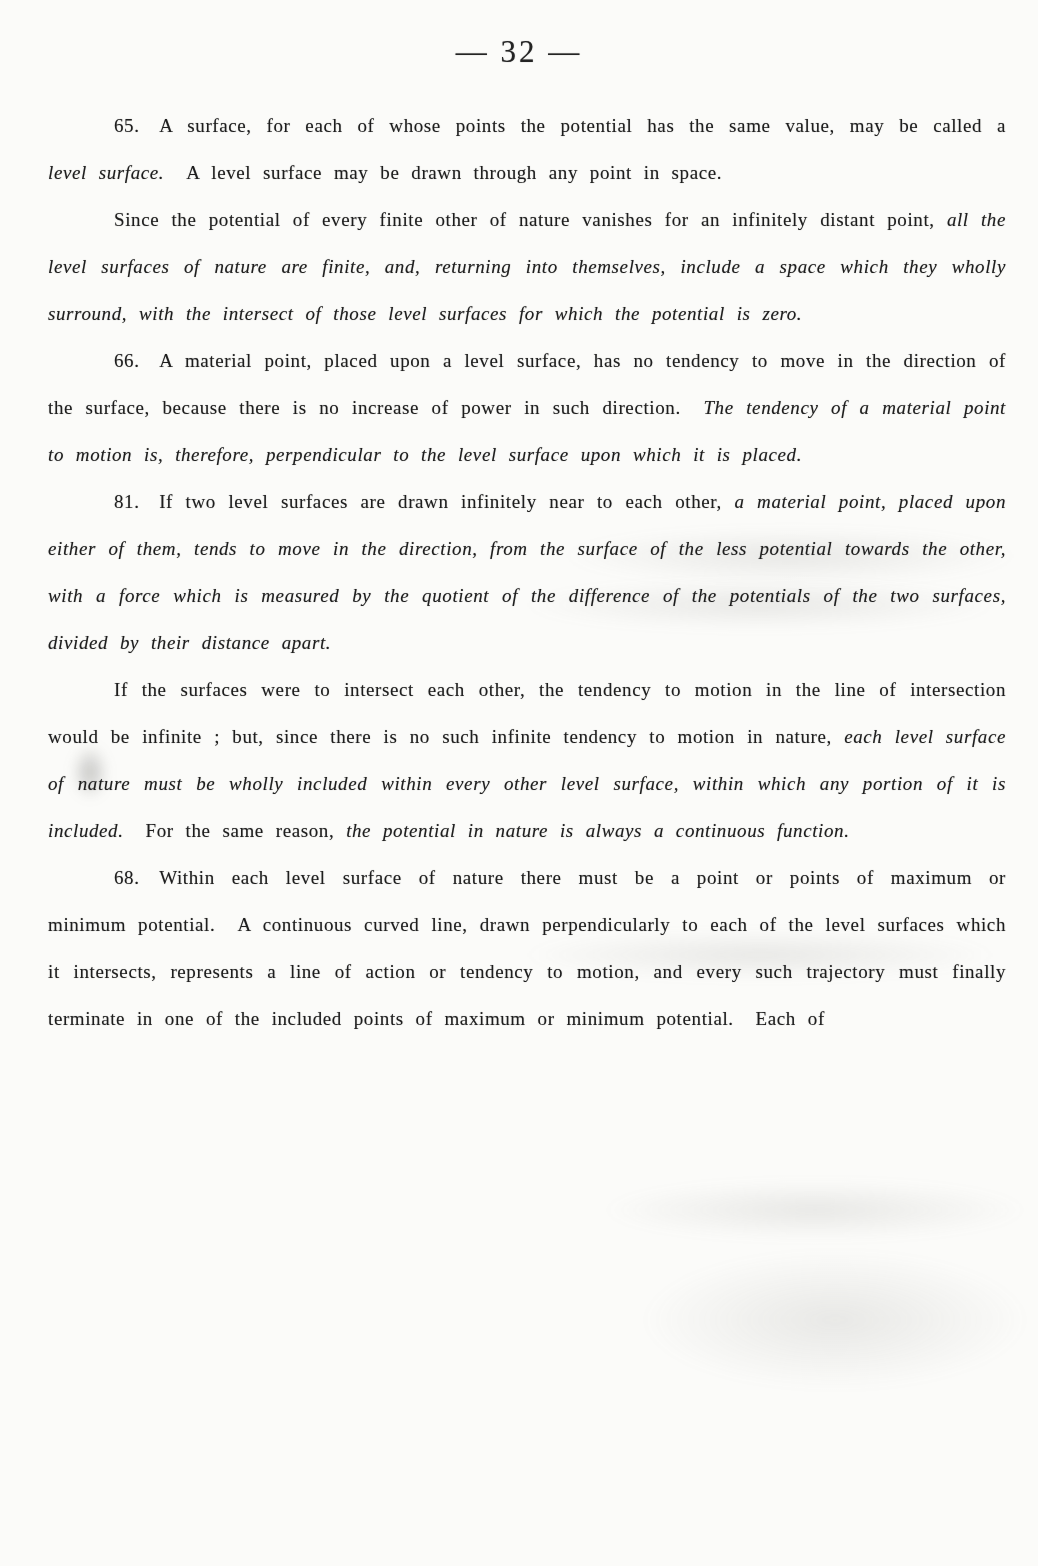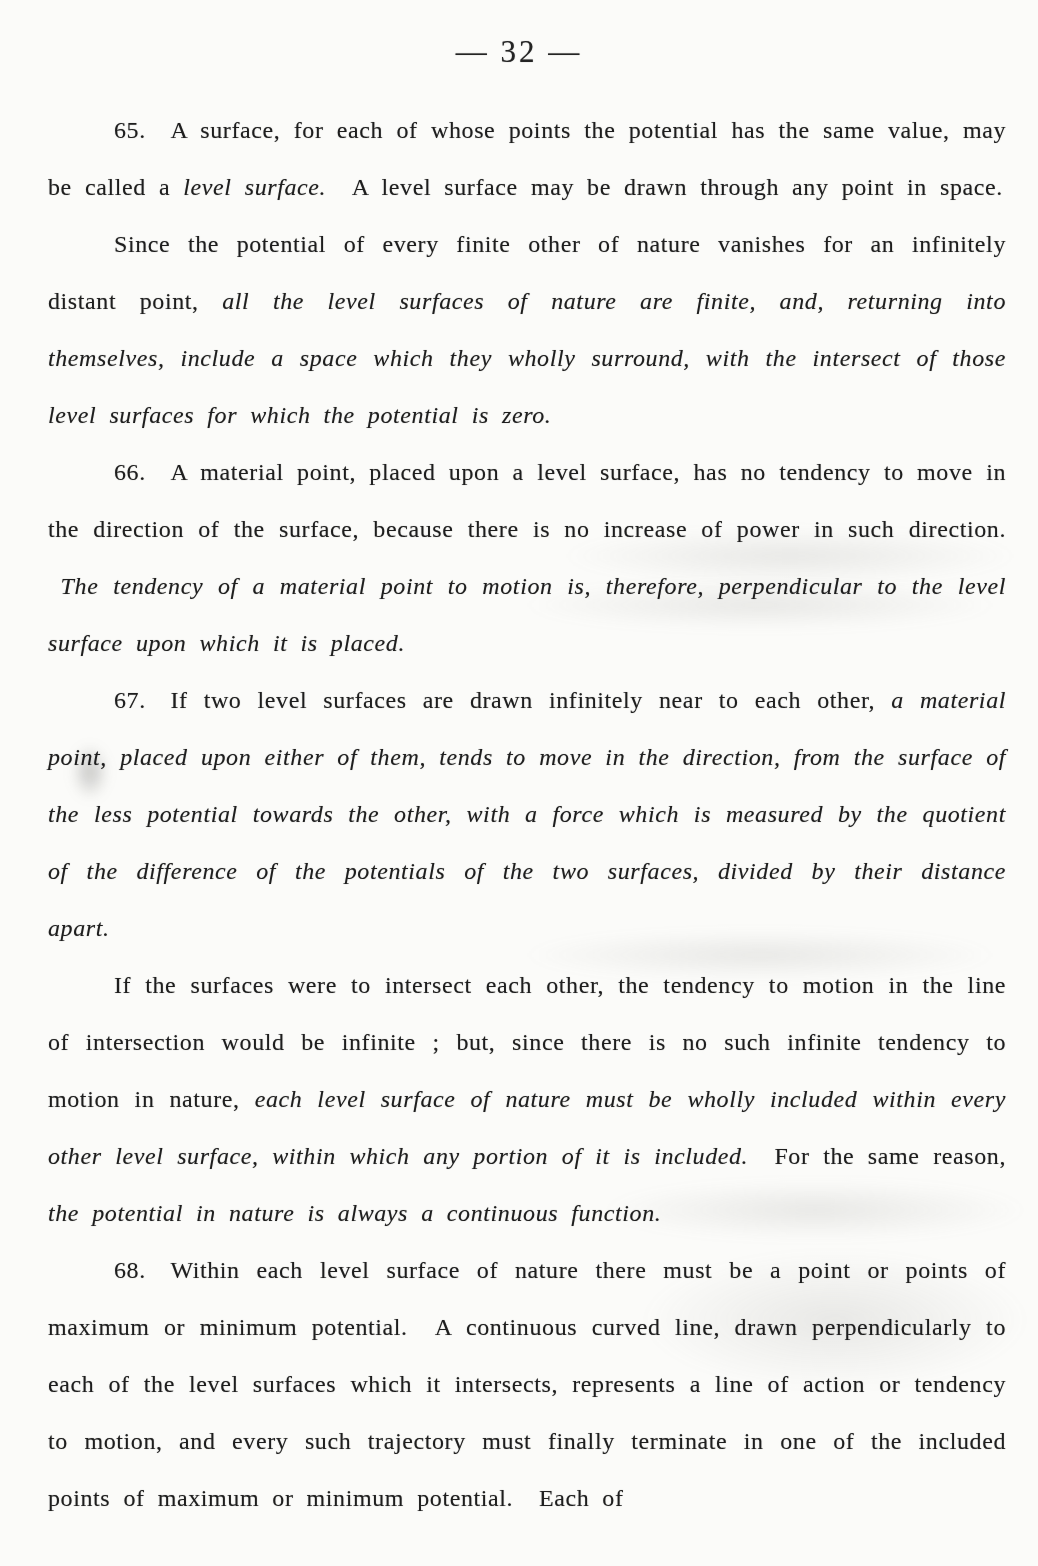--- a/index.html
+++ b/index.html
@@ -41,22 +41,22 @@
     text-shadow: 0 0 1px rgba(20,20,20,0.45);
   }
   .body-text {
     position: absolute;
     top: 102px;
     left: 48px;
     width: 958px;
   }
   .body-text p {
     margin: 0;
-    font-size: 24px;
-    line-height: 57px;
+    font-size: 19px;
+    line-height: 47px;
     text-align: justify;
     text-indent: 66px;
     letter-spacing: 0.6px;
     word-spacing: 6.5px;
     text-shadow: 0 0 1px rgba(25,25,25,0.4);
   }
   .it {
     font-style: italic;
   }
 </style>
@@ -82,21 +82,21 @@
 
     <p>
       <span>Since the potential of every finite other of nature vanishes for an infinitely distant point, </span><span class="it">all the level surfaces of nature are finite, and, returning into themselves, include a space which they wholly surround, with the intersect of those level surfaces for which the potential is zero.</span>
     </p>
 
     <p>
       <span>66. A material point, placed upon a level surface, has no tendency to move in the direction of the surface, because there is no increase of power in such direction.  </span><span class="it">The tendency of a material point to motion is, therefore, perpendicular to the level surface upon which it is placed.</span>
     </p>
 
     <p>
-      <span>67. If two level surfaces are drawn infinitely near to each other, </span><span class="it">a material point, placed upon either of them, tends to move in the direction, from the surface of the less potential towards the other, with a force which is measured by the quotient of the difference of the potentials of the two surfaces, divided by their distance apart.</span>
+      <span>81. If two level surfaces are drawn infinitely near to each other, </span><span class="it">a material point, placed upon either of them, tends to move in the direction, from the surface of the less potential towards the other, with a force which is measured by the quotient of the difference of the potentials of the two surfaces, divided by their distance apart.</span>
     </p>
 
 
     <p>
       <span>If the surfaces were to intersect each other, the tendency to motion in the line of intersection would be infinite ; but, since there is no such infinite tendency to motion in nature, </span><span class="it">each level surface of nature must be wholly included within every other level surface, within which any portion of it is included.</span><span>  For the same reason, </span><span class="it">the potential in nature is always a continuous function.</span>
     </p>
 
     <p>
       <span>68. Within each level surface of nature there must be a point or points of maximum or minimum potential.  A continuous curved line, drawn perpendicularly to each of the level surfaces which it intersects, represents a line of action or tendency to motion, and every such trajectory must finally terminate in one of the included points of maximum or minimum potential.  Each of</span>
     </p>

